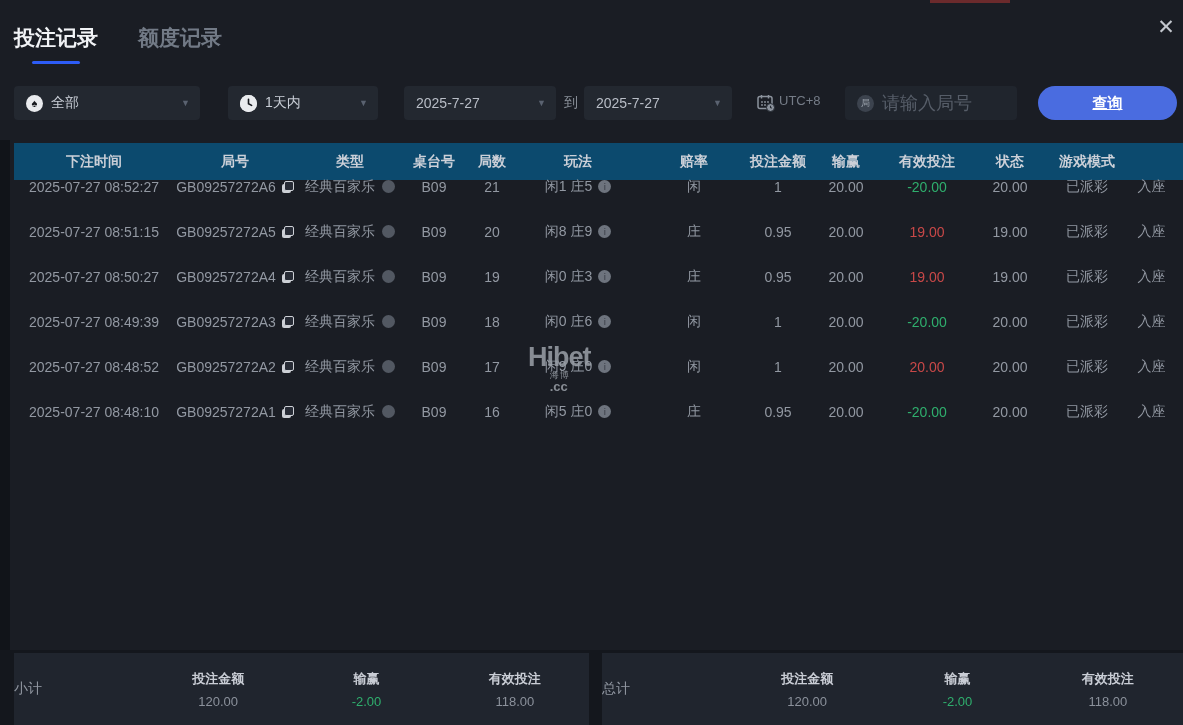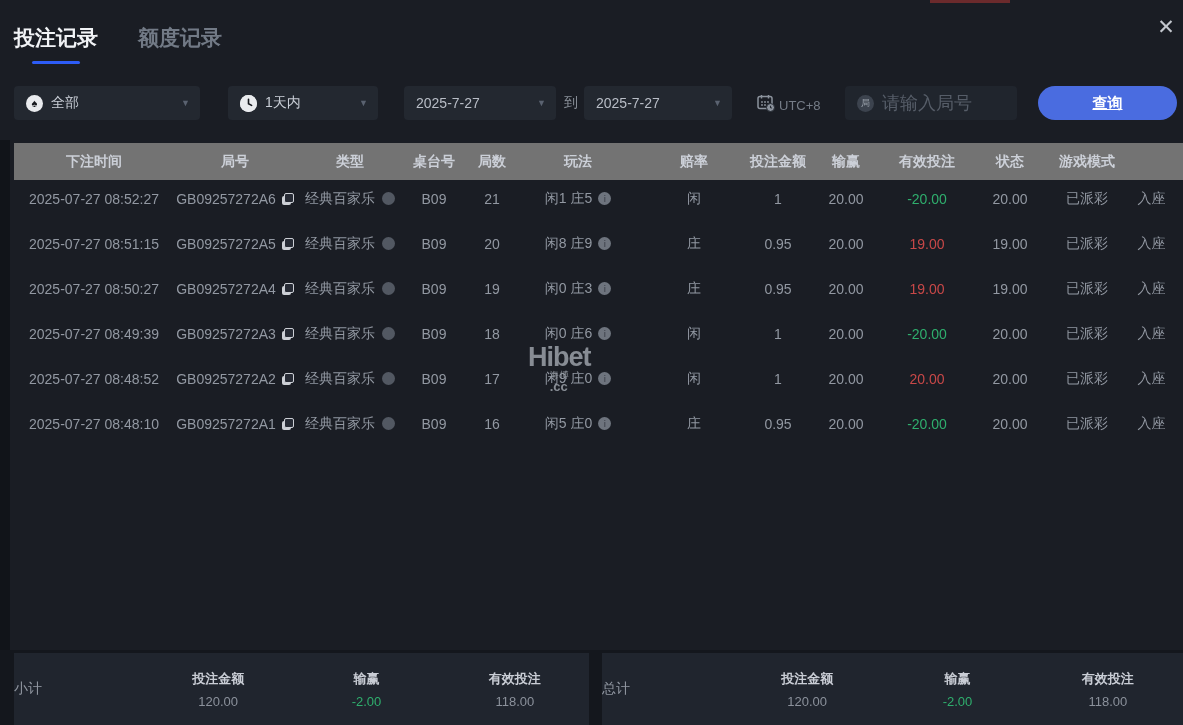--- a/index.html
+++ b/index.html
@@ -27,37 +27,37 @@
   .control { position:absolute; top:0; height:34px; background:#232830; border-radius:4px;
     display:flex; align-items:center; padding:0 12px; font-size:14px; color:#c9ced6; cursor:pointer; }
   .control .caret { position:absolute; right:10px; font-size:9px; color:#5a6270; }
   .circle-ic { width:17px; height:17px; border-radius:50%; background:#e9ebee; color:#14171c;
     display:inline-flex; align-items:center; justify-content:center; font-size:11px; margin-right:8px; flex:0 0 auto; }
   .dd-game { left:14px; width:186px; }
   .dd-range { left:228px; width:150px; }
   .dd-from { left:404px; width:152px; color:#b8bdc6; }
   .dd-to   { left:584px; width:148px; color:#b8bdc6; }
   .to-label { position:absolute; left:564px; top:8px; font-size:14px; color:#8a9099; }
-  .tz { position:absolute; left:756px; top:7px; display:flex; align-items:center; gap:3px; }
+  .tz { position:absolute; left:756px; top:7px; display:flex; gap:3px; }
   .tz-label { font-size:13px; color:#757c87; }
   .round-input-wrap { left:845px; width:172px; background:#20252d; cursor:text; }
   .round-ic { width:17px; height:17px; border-radius:50%; background:#3c434e; color:#99a0aa;
     display:inline-flex; align-items:center; justify-content:center; font-size:9px; margin-right:8px; flex:0 0 auto; }
   .round-input { background:transparent; border:0; outline:none; color:#aab0ba; font-size:18px; width:115px;
     font-family:"Liberation Sans","DejaVu Sans",sans-serif; }
   .round-input::placeholder { color:#565d68; }
   .search-btn { position:absolute; left:1038px; top:0; width:139px; height:34px; background:#4a6ce0;
     border:0; border-radius:17px; color:#fff; font-size:15px; font-weight:700; cursor:pointer;
     font-family:"Liberation Sans","DejaVu Sans",sans-serif;text-decoration:underline; }
 
   
   .tgrid { display:grid; grid-template-columns:160px 122px 108px 60px 56px 116px 116px 52px 84px 78px 88px 66px 1fr; }
-  .thead { position:absolute; left:14px; right:0; top:143px; height:37px; background:#737373; }
+  .thead { position:absolute; left:14px; right:0; top:143px; height:37px; background:#0c4a6e; }
   .thead .tcell { color:#ccd0d8; font-size:14px; font-weight:700; }
-  .tbody { position:absolute; left:14px; right:0; top:176px; }
+  .tbody { position:absolute; left:14px; right:0; top:164px; }
   .trow { height:45px; }
   .tcell { display:flex; align-items:center; justify-content:center; font-size:14px; color:#9298a2; white-space:nowrap; }
   .copy-ic { width:12px; height:12px; margin-left:6px; position:relative; cursor:pointer; flex:0 0 auto; }
   .copy-ic::before { content:""; position:absolute; left:0; bottom:0; width:9px; height:9px;
     border-radius:2px; background:#cdd0d6; }
   .copy-ic::after { content:""; position:absolute; right:0; top:0; width:8px; height:8px;
     border-radius:2px; border:1.5px solid #cdd0d6; background:#272b35; }
   .type-dot { width:13px; height:13px; border-radius:50%; background:#525862; margin-left:7px; flex:0 0 auto; }
   .info-ic { width:13px; height:13px; border-radius:50%; background:#6e747e; color:#4a4f58;
     font-size:9px; font-weight:700; display:inline-flex; align-items:center; justify-content:center;

